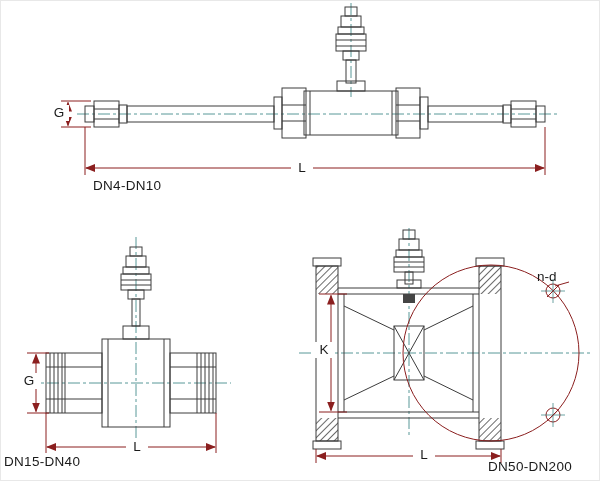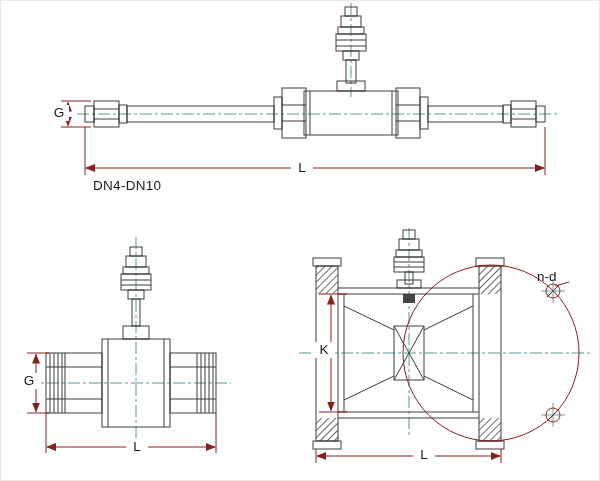--- a/index.html
+++ b/index.html
@@ -246,18 +246,20 @@
       <line class="dim" x1="26" y1="230" x2="209" y2="230" marker-start="url(#arr3)" marker-end="url(#arr3)"></line>
     </g>
   </svg>
 
   <div class="lbl dim-lbl" style="left:48px;top:104px;width:16px">G</div>
   <div class="lbl dim-lbl" style="left:290px;top:159px;width:18px">L</div>
   <div class="lbl cap" style="left:92px;top:177px">DN4-DN10</div>
 
   <div class="lbl dim-lbl" style="left:18px;top:372px;width:16px">G</div>
   <div class="lbl dim-lbl" style="left:125px;top:438px;width:18px">L</div>
+  <div class="lbl cap" style="left:3px;top:453px">DN15-DN40</div>
 
   <div class="lbl dim-lbl" style="left:313px;top:341px;width:16px">K</div>
   <div class="lbl" style="left:536px;top:268px">n-d</div>
   <div class="lbl dim-lbl" style="left:412px;top:446px;width:18px">L</div>
+  <div class="lbl cap" style="left:487px;top:458px">DN50-DN200</div>
 
 </div>
 
 </body></html>

